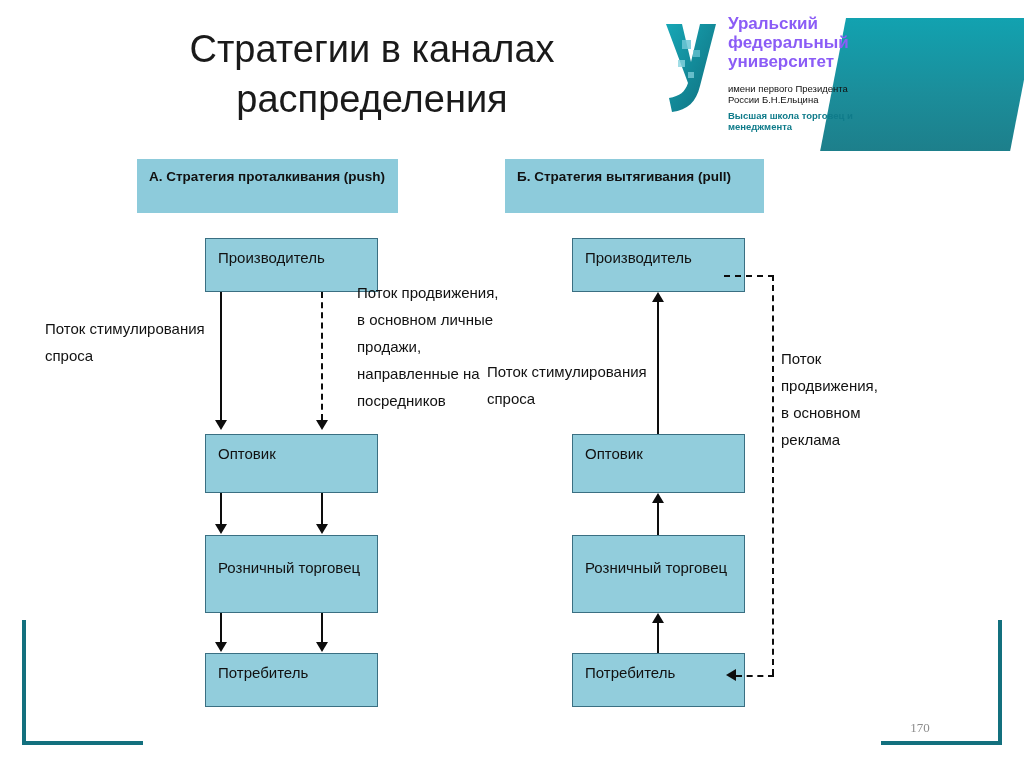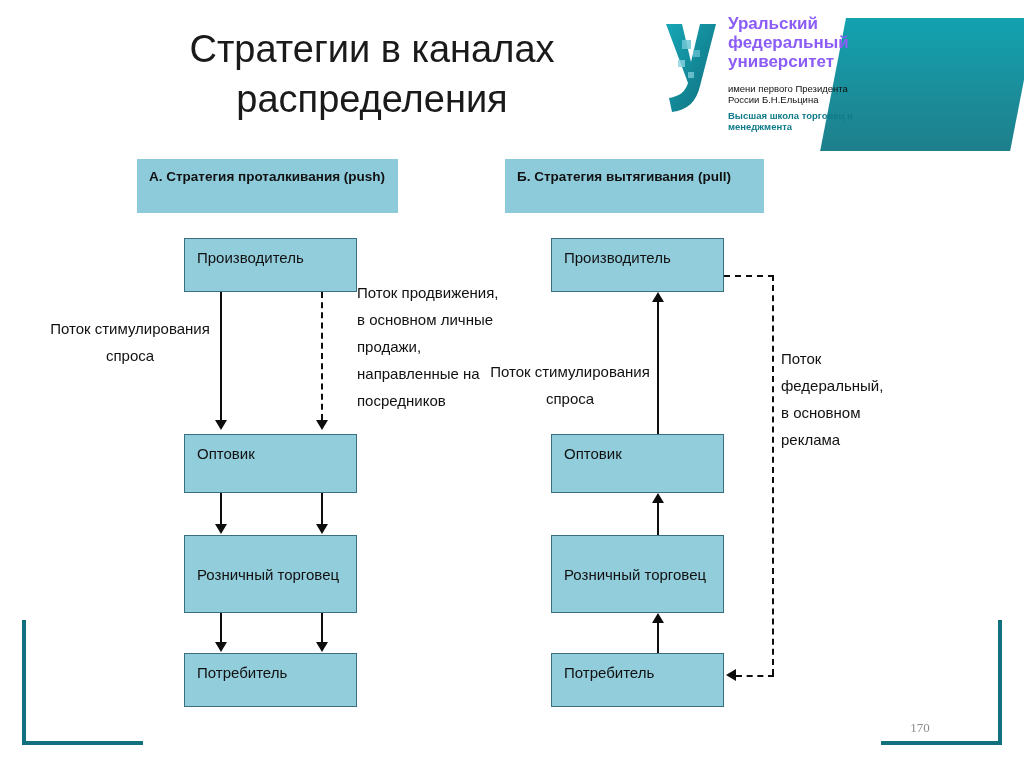--- a/index.html
+++ b/index.html
@@ -39,41 +39,42 @@
     padding:8px 0 0 12px;box-sizing:border-box;
   }
   #hdrA{left:137px;top:159px;width:261px;height:54px;}
   #hdrB{left:505px;top:159px;width:259px;height:54px;}
 
   
   .node{
     position:absolute;background:#92cddc;border:1px solid #3a6f82;
     box-sizing:border-box;color:#111;font-size:15px;line-height:22px;
     padding:8px 0 0 12px;
+    margin-left:21px;
   }
-  .node.two-line{line-height:38px;padding-top:20px;}
+  .node.two-line{line-height:38px;padding-top:13px;}
 
   
   .vline{position:absolute;width:0;border-left:2px solid #0d0d0d;}
   .vline.dash{border-left:2px dashed #0d0d0d;}
   .hline{position:absolute;height:0;border-top:2px solid #0d0d0d;}
   .hline.dash{border-top:2px dashed #0d0d0d;}
   .arrow-d{position:absolute;width:0;height:0;
     border-left:6px solid transparent;border-right:6px solid transparent;
     border-top:10px solid #0d0d0d;}
   .arrow-u{position:absolute;width:0;height:0;
     border-left:6px solid transparent;border-right:6px solid transparent;
     border-bottom:10px solid #0d0d0d;}
   .arrow-l{position:absolute;width:0;height:0;
     border-top:6px solid transparent;border-bottom:6px solid transparent;
     border-right:10px solid #0d0d0d;}
 
   
   .flab{position:absolute;font-size:15px;line-height:27px;color:#111;}
-  .flab.right{text-align:center;}
+  .flab.right{text-align:left;}
   .flab.left{text-align:left;}
 
   
   .brk{position:absolute;background:#13707e;}
 
   
   .pageno{position:absolute;left:900px;top:720px;width:40px;text-align:center;
     font-size:13px;color:#8c8c8c;font-family:"Liberation Serif",serif;}
 </style>
 </head>
@@ -156,21 +157,21 @@
   <div class="vline" style="left:657px;top:623px;height:30px;"></div>
   <div class="arrow-u" style="left:652px;top:613px;"></div>
 
   <div class="hline dash" style="left:724px;top:275px;width:50px;"></div>
   <div class="vline dash" style="left:772px;top:275px;height:400px;"></div>
   <div class="hline dash" style="left:736px;top:675px;width:38px;"></div>
   <div class="arrow-l" style="left:726px;top:669px;"></div>
 
   <div class="flab right" style="left:487px;top:358px;width:166px;">Поток стимулирования спроса</div>
 
-  <div class="flab left" style="left:781px;top:345px;width:90px;">Поток федеральный, в основном реклама</div>
+  <div class="flab left" style="left:781px;top:345px;width:90px;">Поток продвижения, в основном реклама</div>
 
   <div class="brk" style="left:22px;top:620px;width:4px;height:125px;"></div>
   <div class="brk" style="left:22px;top:741px;width:121px;height:4px;"></div>
 
   <div class="brk" style="left:998px;top:620px;width:4px;height:125px;"></div>
   <div class="brk" style="left:881px;top:741px;width:121px;height:4px;"></div>
 
   <div class="pageno">170</div>
 
 </div>

